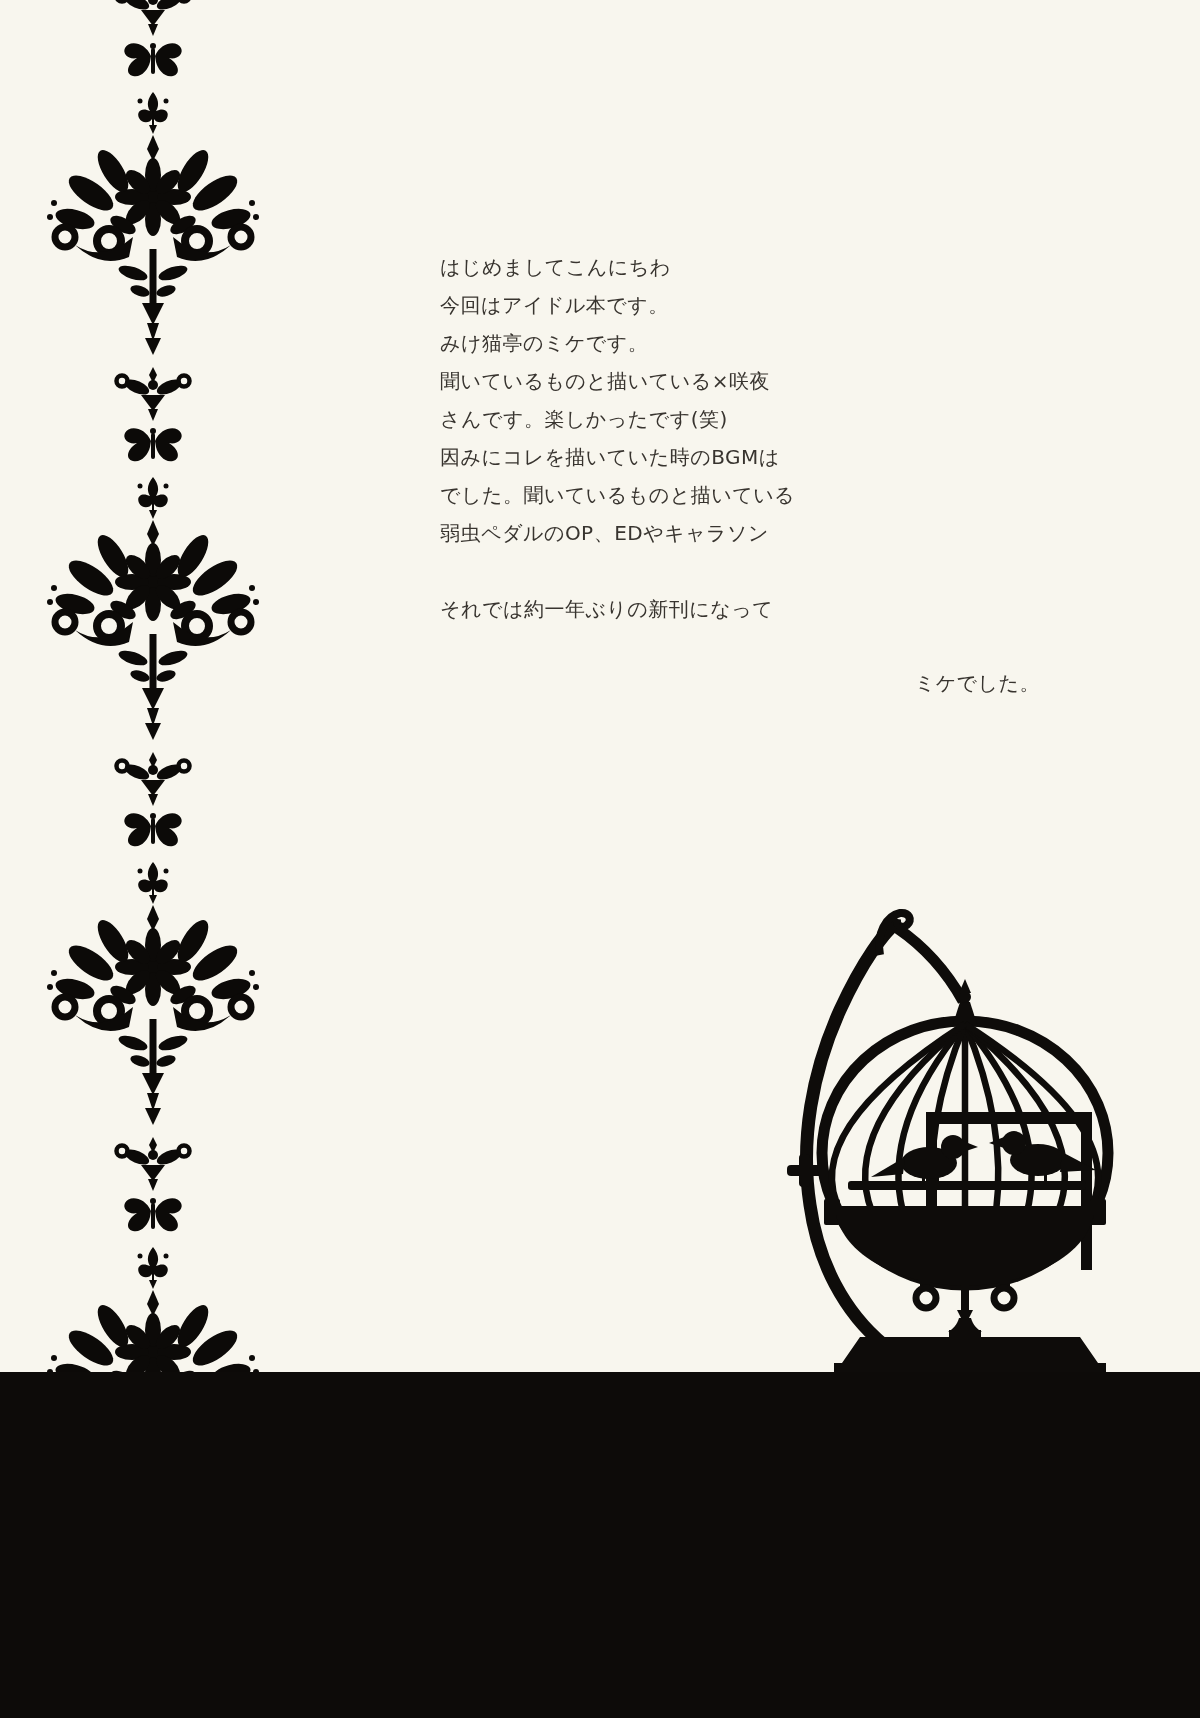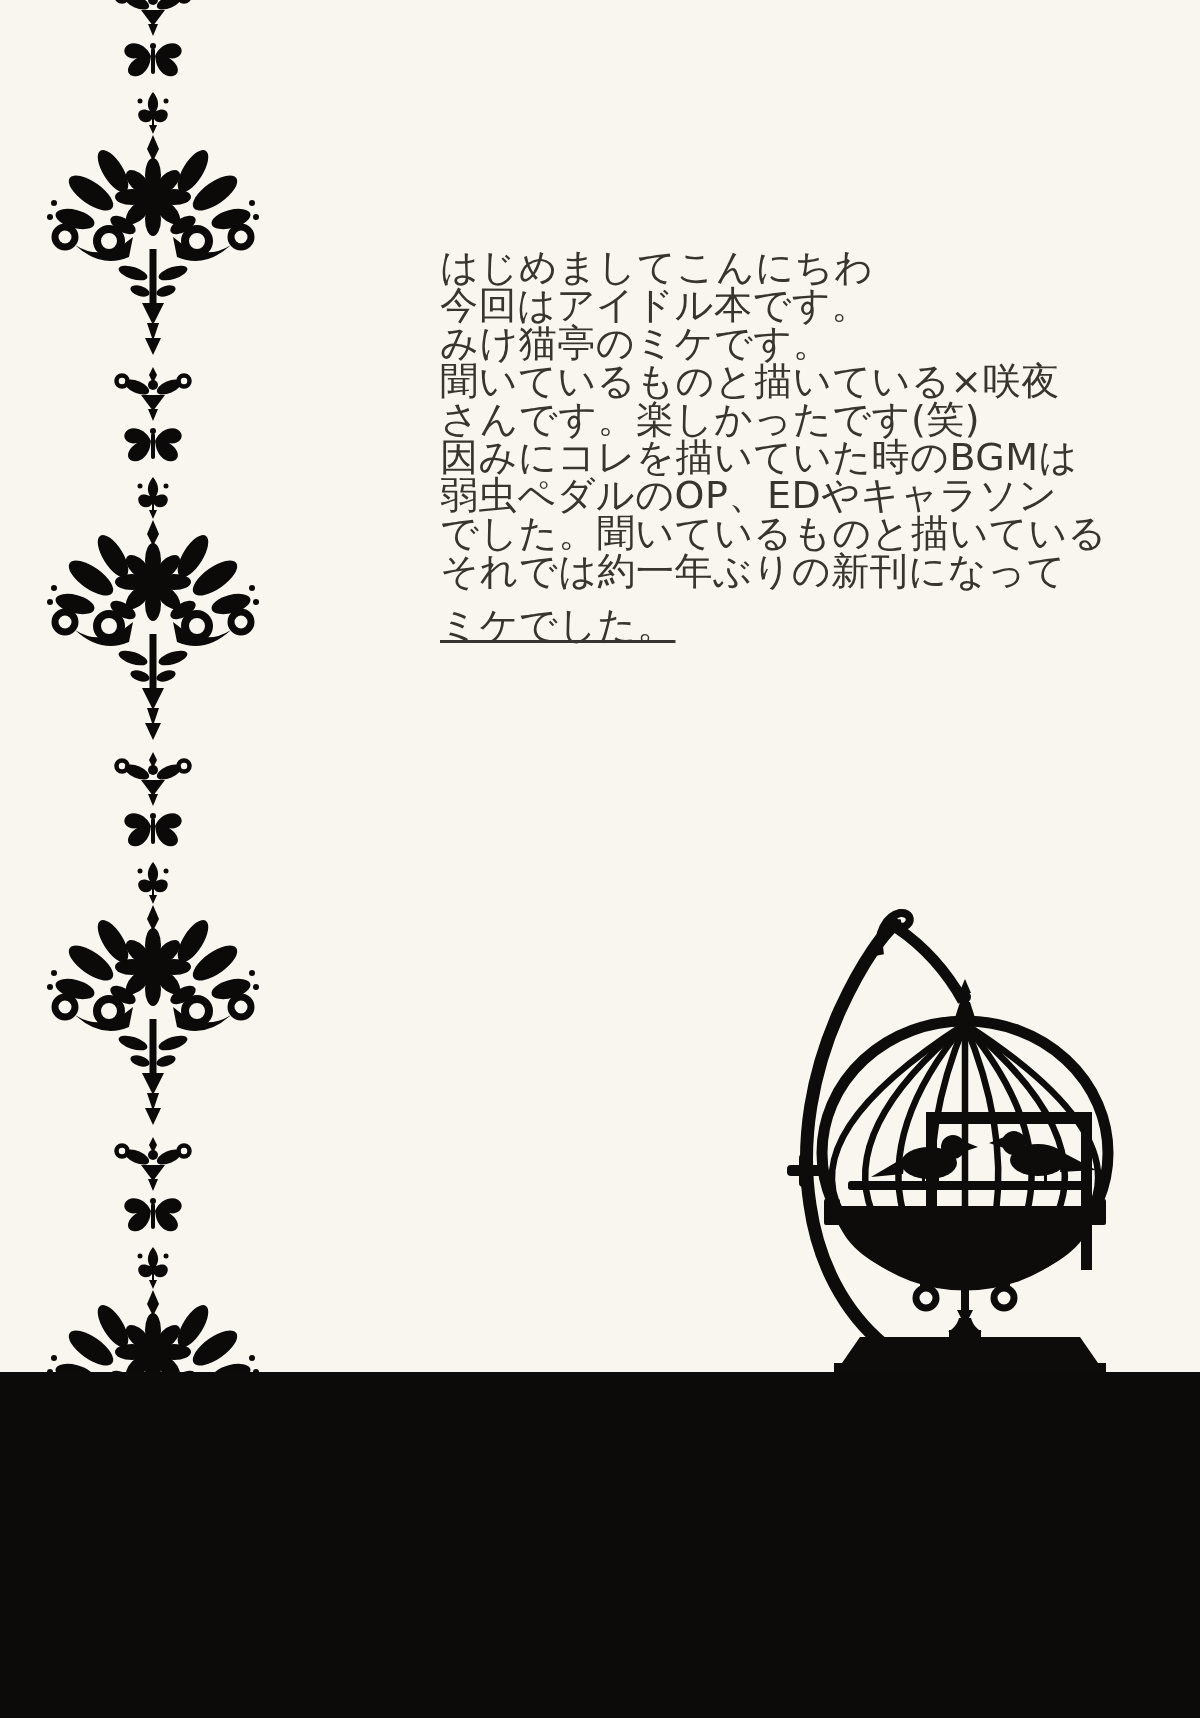--- a/index.html
+++ b/index.html
@@ -14,29 +14,29 @@
   .ornament-column{
     position:absolute;
     left:0; top:0;
     width:306px; height:1372px;
   }
   .afterword{
     position:absolute;
     left:440px; top:248px;
     width:600px;
     color:#38342f;
-    font-size:38px;
+    font-size:20px;
     line-height:38px;
     letter-spacing:0.5px;
   }
   .afterword .line{white-space:nowrap;}
-  .closing{}
+  .closing{margin-top:38px;}
   .signature{
-    margin-top:16px;
-    text-decoration:underline;
+    margin-top:36px;
+    text-align:right;
   }
   .birdcage{
     position:absolute;
     left:720px; top:880px;
     width:480px; height:492px;
   }
   .bottom-band{
     position:absolute;
     left:0; top:1372px;
     width:1200px; height:346px;
@@ -122,22 +122,22 @@
   </svg>
 
   <div class="afterword">
     <div>
       <div class="line">はじめましてこんにちわ</div>
       <div class="line">今回はアイドル本です。</div>
       <div class="line">みけ猫亭のミケです。</div>
       <div class="line">聞いているものと描いている×咲夜</div>
       <div class="line">さんです。楽しかったです(笑)</div>
       <div class="line">因みにコレを描いていた時のBGMは</div>
+      <div class="line">でした。聞いているものと描いている</div>
       <div class="line">弱虫ペダルのOP、EDやキャラソン</div>
-      <div class="line">でした。聞いているものと描いている</div>
     </div>
     <div class="closing">
       <div class="line">それでは約一年ぶりの新刊になって</div>
     </div>
     <div class="signature">ミケでした。</div>
   </div>
 
   <svg class="birdcage" viewBox="720 880 480 492" xmlns="http://www.w3.org/2000/svg" aria-hidden="true">
     <g fill="#0e0c0a">
 

